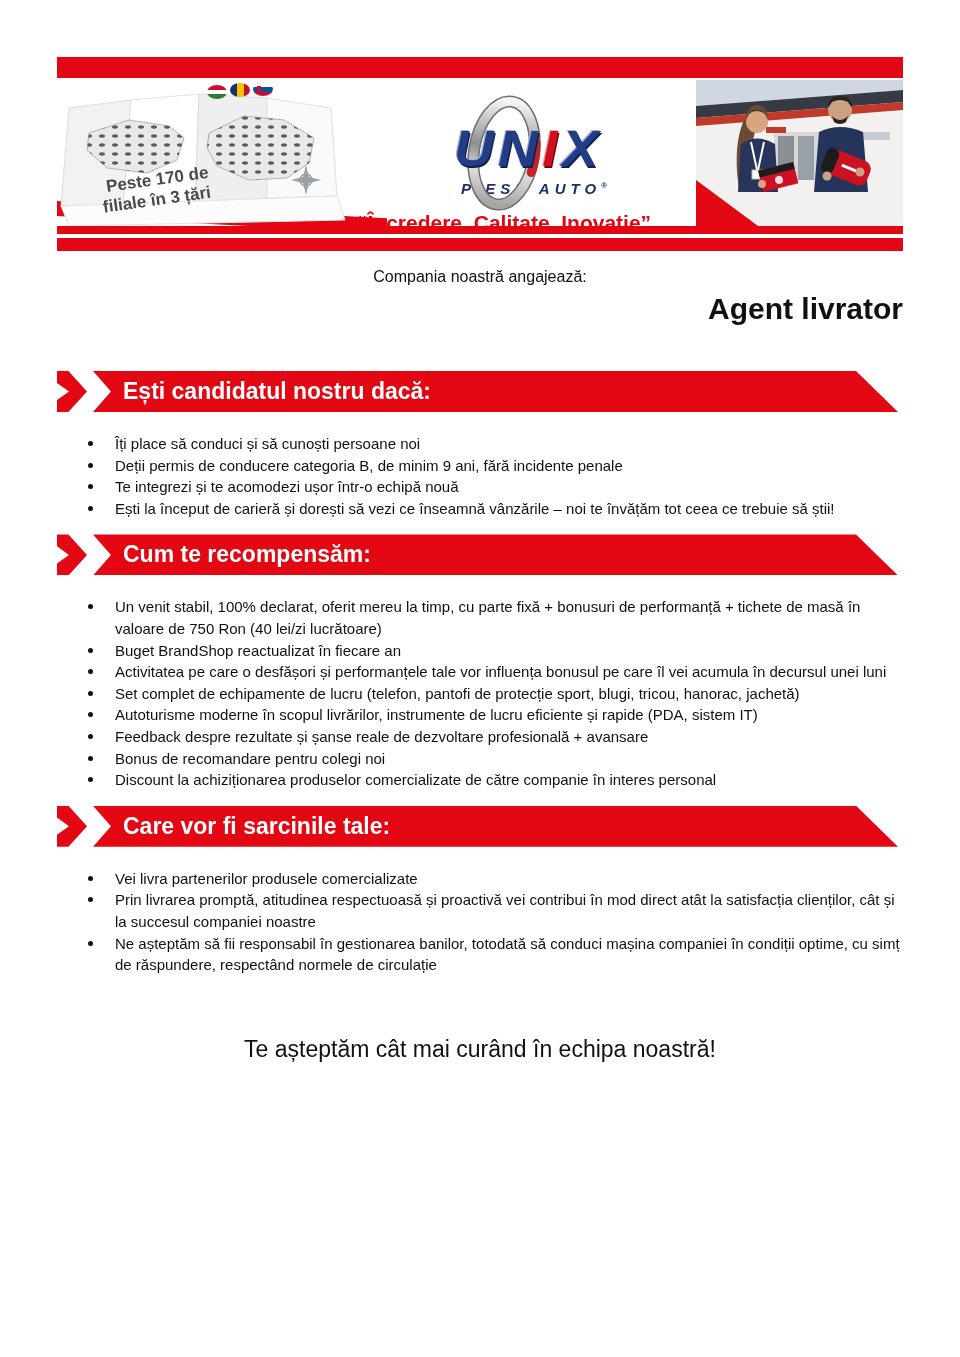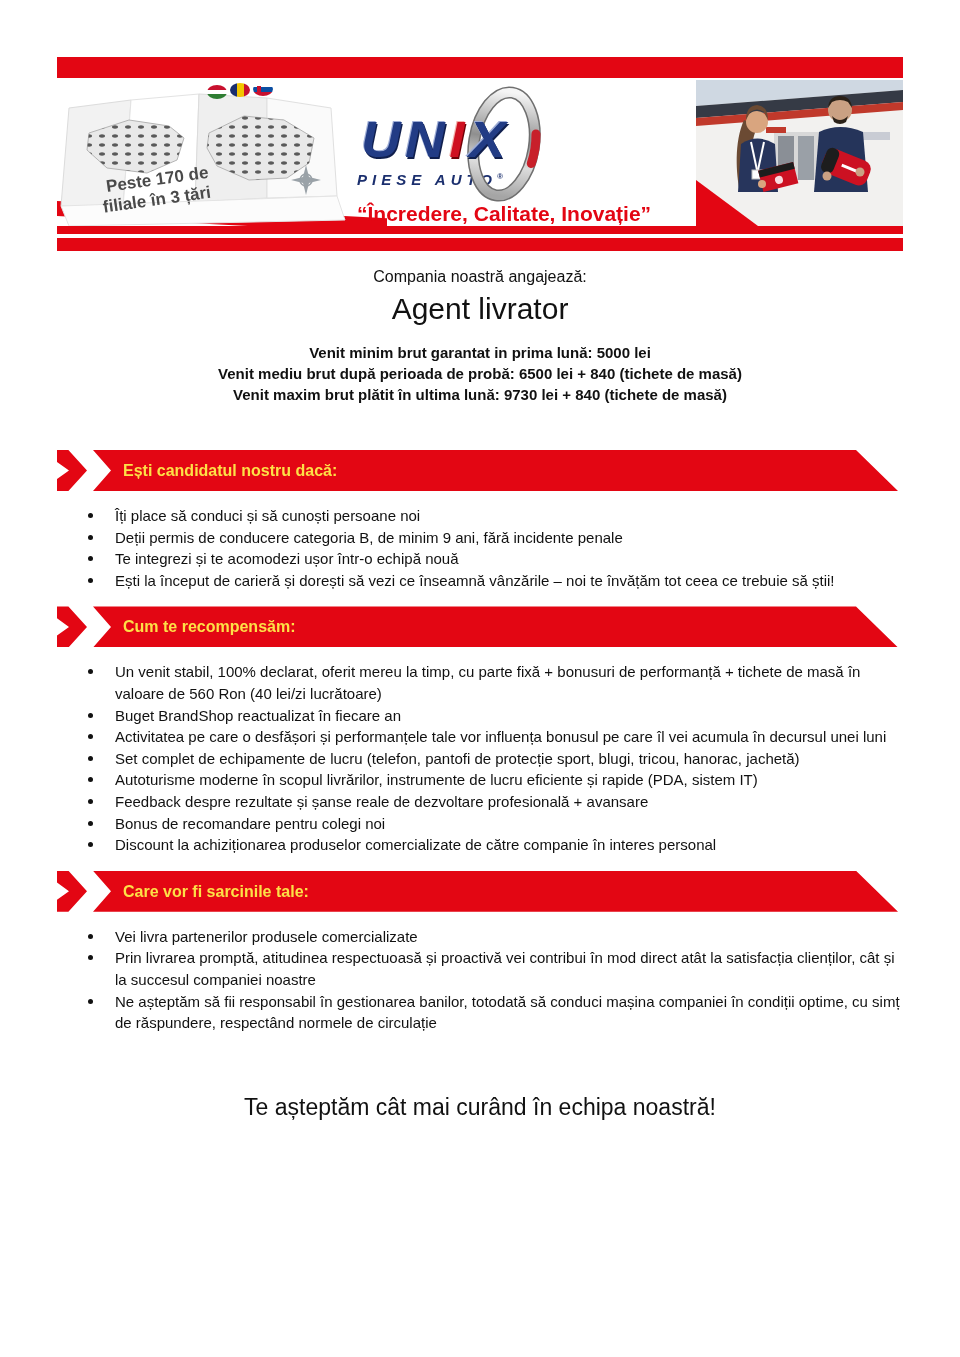--- a/index.html
+++ b/index.html
@@ -21,58 +21,58 @@
   .bar-gap{height:4px;background:#fff;}
   .bar.b2{height:13px;}
   .hero{position:relative;height:148px;background:#fff;overflow:hidden;display:flex;}
   .wedge-left{
     position:absolute;left:0;bottom:10px;width:330px;height:15px;background:var(--red);
     transform:skewY(3deg);transform-origin:left center;z-index:1;
   }
   .map-svg{position:absolute;left:2px;top:0;z-index:2;}
   .photo-svg{position:absolute;right:0;top:2px;z-index:2;}
   
-  .logo-col{position:absolute;left:300px;top:3px;width:250px;height:148px;z-index:3;text-align:left;}
+  .logo-col{position:absolute;left:300px;top:12px;width:250px;height:148px;z-index:3;text-align:right;}
   .logo-wrap{position:relative;width:220px;margin:30px auto 0 auto;height:58px;}
   .ring-svg{position:absolute;left:84px;top:-26px;z-index:0;}
   .logo-text{
     position:relative;z-index:1;font-size:50px;font-weight:bold;font-style:italic;
     letter-spacing:4px;transform:scaleX(1.1);transform-origin:center;
     color:var(--logo-blue);text-shadow:1px 2px 0 #101f4d, -1px -1px 0 #9eadd6;
     line-height:58px;white-space:nowrap;
   }
   .logo-text .i{color:#cf1020;text-shadow:1px 2px 0 #6e0006, -1px -1px 0 #f2b2ac;}
   .piese{
     font-size:15px;font-weight:bold;font-style:italic;color:#1b2f6e;
     letter-spacing:5px;margin-top:2px;white-space:nowrap;
   }
   .piese sup{font-size:8px;letter-spacing:0;}
   .tagline{
     margin-top:14px;font-size:21px;font-weight:bold;
     color:var(--red);white-space:nowrap;
   }
   
   .kicker{margin-top:17px;text-align:center;font-size:16px;}
-  .title{margin-top:6px;text-align:center;font-size:30px;font-weight:normal;}
+  .title{margin-top:6px;text-align:right;font-size:30px;font-weight:bold;}
   .salary{margin-top:16px;text-align:center;font-size:15px;font-weight:bold;line-height:21px;}
   
   .ribbon{position:relative;height:41px;margin-top:0;}
   .ribbon .chev{
     position:absolute;left:0;top:0;width:30px;height:41px;background:var(--red);
     clip-path:polygon(0 0,38% 0,100% 50%,38% 100%,0 100%,0 71%,40% 50%,0 29%);
   }
   .ribbon .band{
     position:absolute;left:36px;right:5px;top:0;bottom:0;background:var(--red);
     clip-path:polygon(0 0,calc(100% - 42px) 0,100% 100%,0 100%,18px 50%);
   }
   .ribbon .band-label{
-    display:block;color:#fde047;font-weight:bold;font-size:16px;line-height:41px;padding-left:30px;
-  }
-  
-  ul.bullets{list-style:none;margin:14px 0 15px 0;}
+    display:block;color:#ffffff;font-weight:bold;font-size:23px;line-height:41px;padding-left:30px;
+  }
+  
+  ul.bullets{list-style:none;margin:21px 0 15px 0;}
   ul.bullets li{position:relative;padding-left:58px;font-size:15px;line-height:21.6px;}
   ul.bullets .dot{
     position:absolute;left:31px;top:8px;width:5px;height:5px;border-radius:50%;background:#111;
   }
   
   .closing{margin-top:60px;text-align:center;font-size:23px;font-weight:normal;}
 </style>
 </head>
 <body>
 
@@ -208,25 +208,20 @@
         <polygon points="0,100 62,146 0,146" fill="#e30613"></polygon>
       </svg>
     </div>
     <div class="bar b1"></div>
     <div class="bar-gap"></div>
     <div class="bar b2"></div>
   </div>
 
   <div class="kicker">Compania noastră angajează:</div>
   <h1 class="title">Agent livrator</h1>
-  <div class="salary">
-    <div>Venit minim brut garantat in prima lună: 5000 lei</div>
-    <div>Venit mediu brut după perioada de probă: 6500 lei + 840 (tichete de masă)</div>
-    <div>Venit maxim brut plătit în ultima lună: 9730 lei + 840 (tichete de masă)</div>
-  </div>
 
   <div class="section" style="margin-top:45px;">
     <div class="ribbon">
       <div class="chev"></div>
       <div class="band">
         <span class="band-label">Ești candidatul nostru dacă:</span>
       </div>
     </div>
     <ul class="bullets">
         <li><span class="dot"></span><span>Îți place să conduci și să cunoști persoane noi</span></li>
@@ -237,21 +232,21 @@
   </div>
 
   <div class="section" style="margin-top:4px;">
     <div class="ribbon">
       <div class="chev"></div>
       <div class="band">
         <span class="band-label">Cum te recompensăm:</span>
       </div>
     </div>
     <ul class="bullets">
-        <li><span class="dot"></span><span>Un venit stabil, 100% declarat, oferit mereu la timp, cu parte fixă + bonusuri de performanță + tichete de masă în valoare de 560 Ron (40 lei/zi lucrătoare)</span></li>
+        <li><span class="dot"></span><span>Un venit stabil, 100% declarat, oferit mereu la timp, cu parte fixă + bonusuri de performanță + tichete de masă în valoare de 750 Ron (40 lei/zi lucrătoare)</span></li>
         <li><span class="dot"></span><span>Buget BrandShop reactualizat în fiecare an</span></li>
         <li><span class="dot"></span><span>Activitatea pe care o desfășori și performanțele tale vor influența bonusul pe care îl vei acumula în decursul unei luni</span></li>
         <li><span class="dot"></span><span>Set complet de echipamente de lucru (telefon, pantofi de protecție sport, blugi, tricou, hanorac, jachetă)</span></li>
         <li><span class="dot"></span><span>Autoturisme moderne în scopul livrărilor, instrumente de lucru eficiente și rapide (PDA, sistem IT)</span></li>
         <li><span class="dot"></span><span>Feedback despre rezultate și șanse reale de dezvoltare profesională + avansare</span></li>
         <li><span class="dot"></span><span>Bonus de recomandare pentru colegi noi</span></li>
         <li><span class="dot"></span><span>Discount la achiziționarea produselor comercializate de către companie în interes personal</span></li>
       </ul>
   </div>
 

